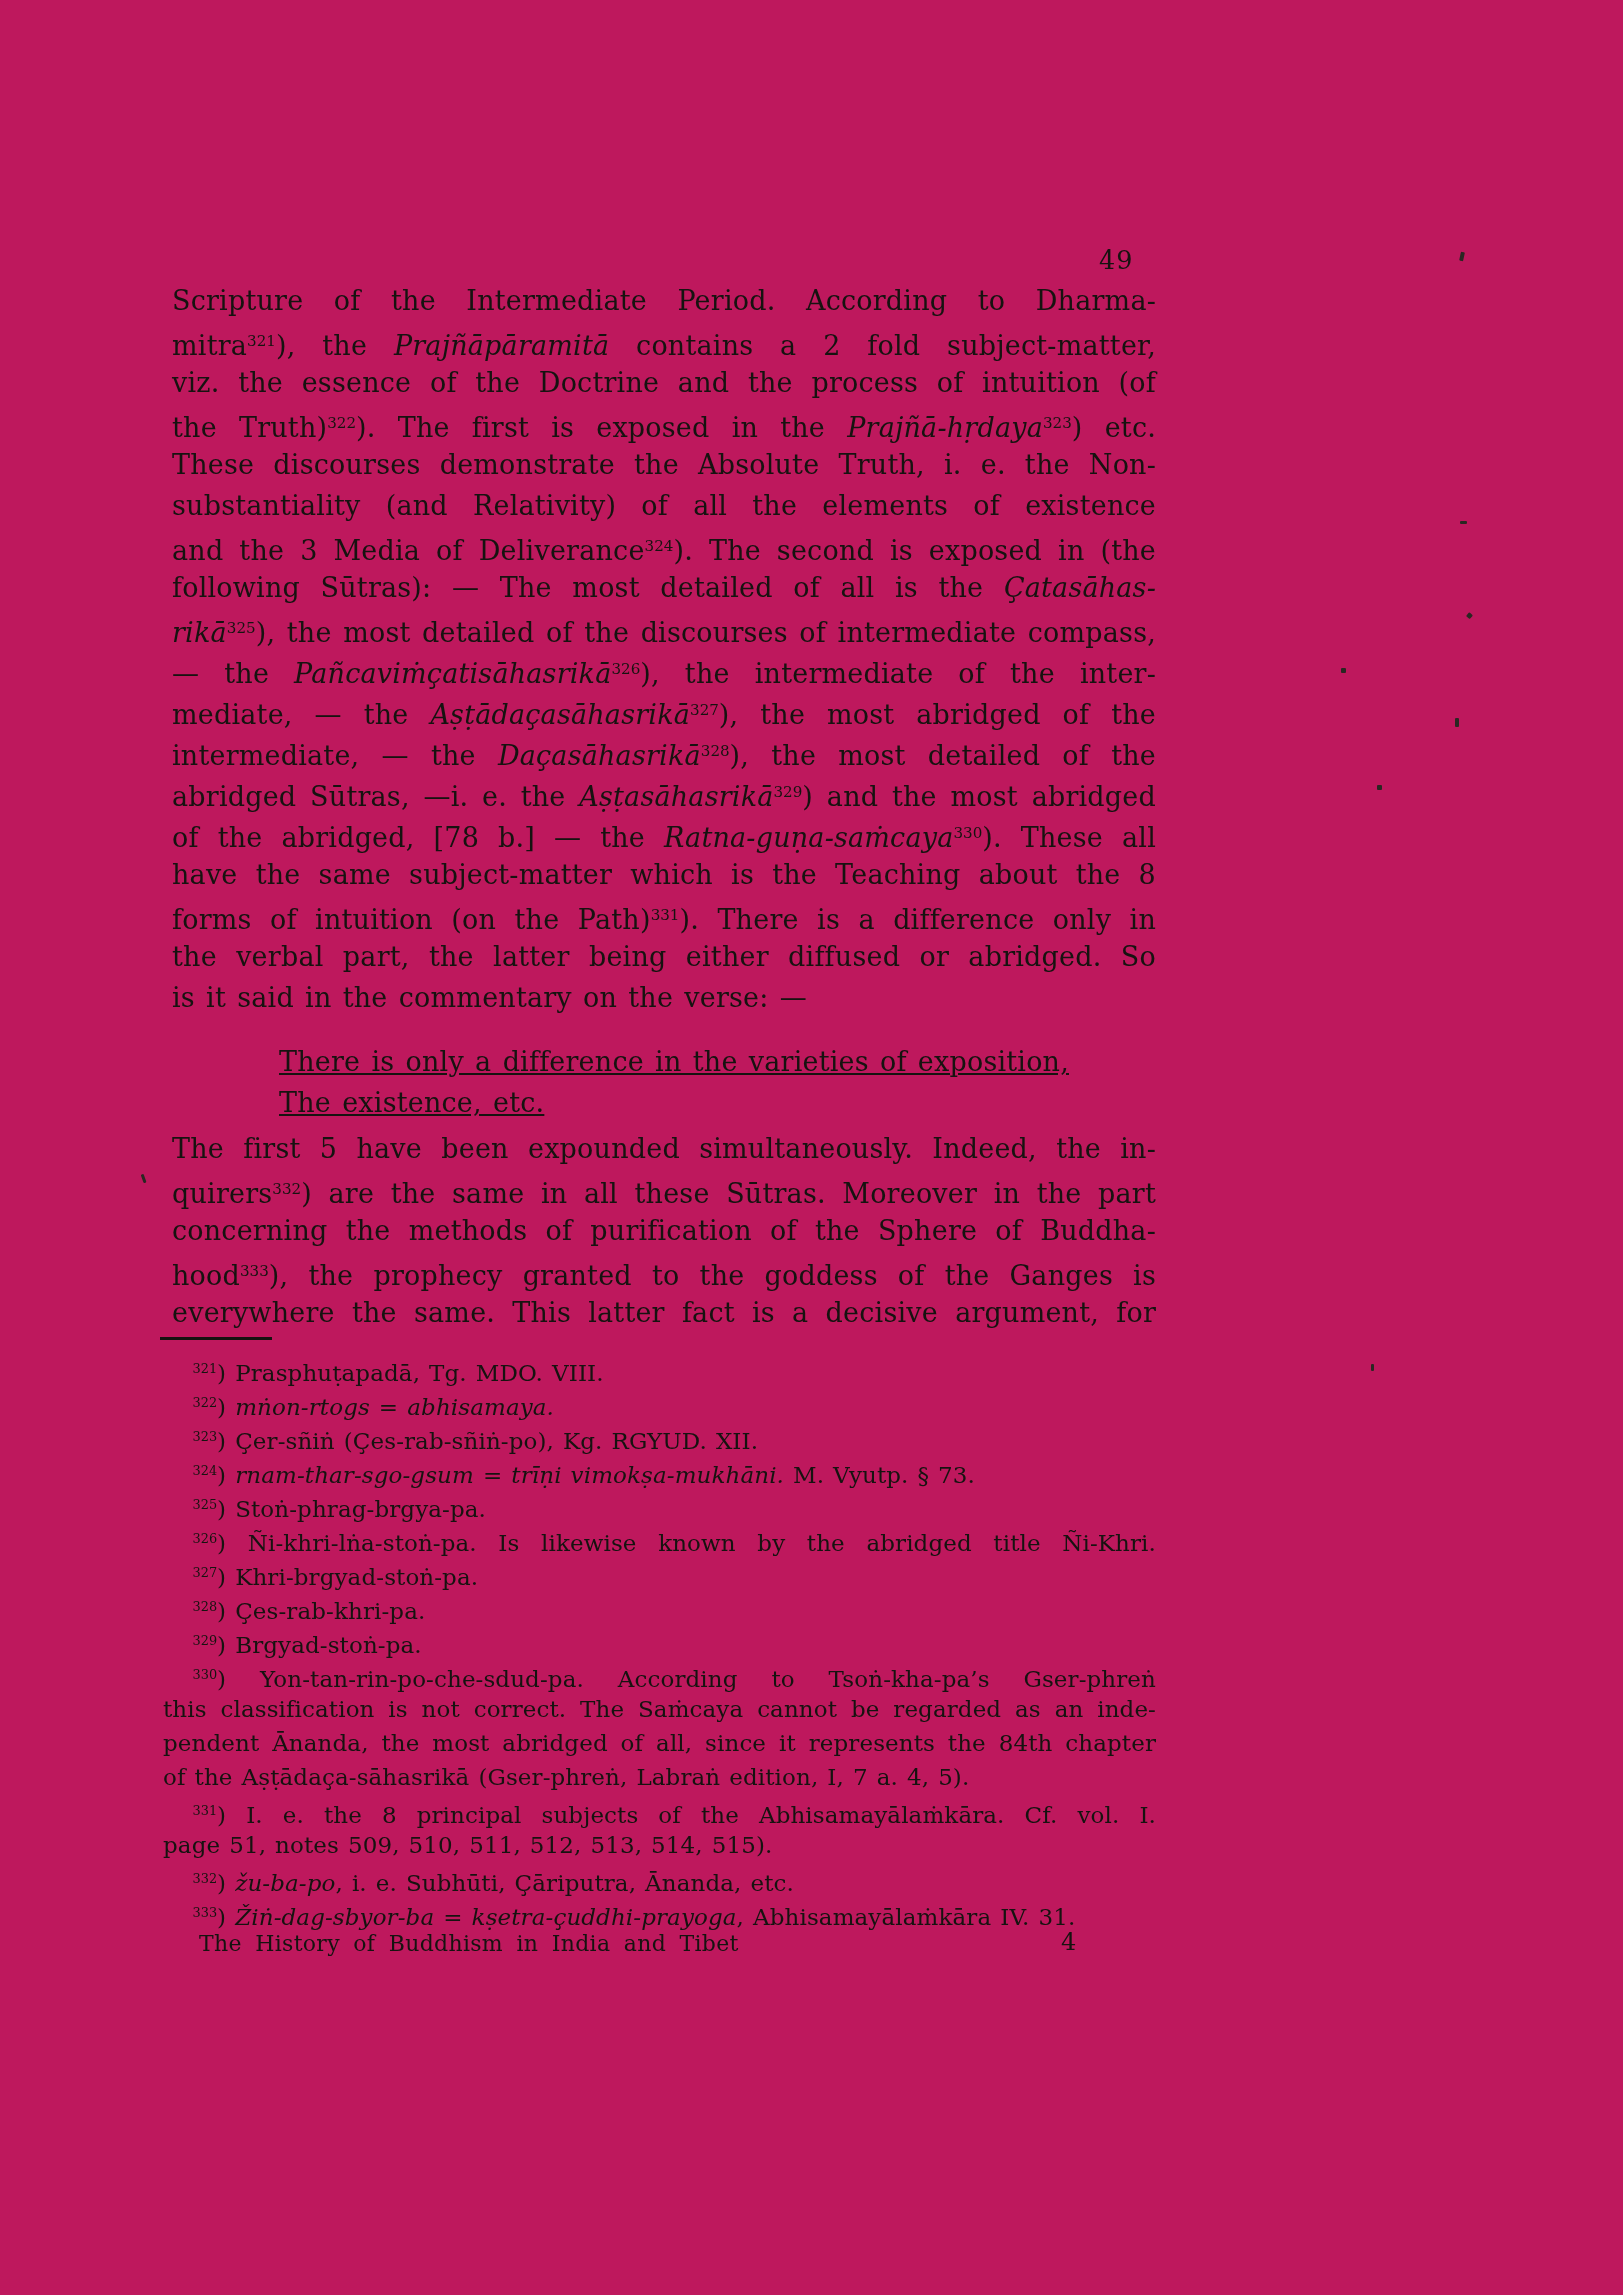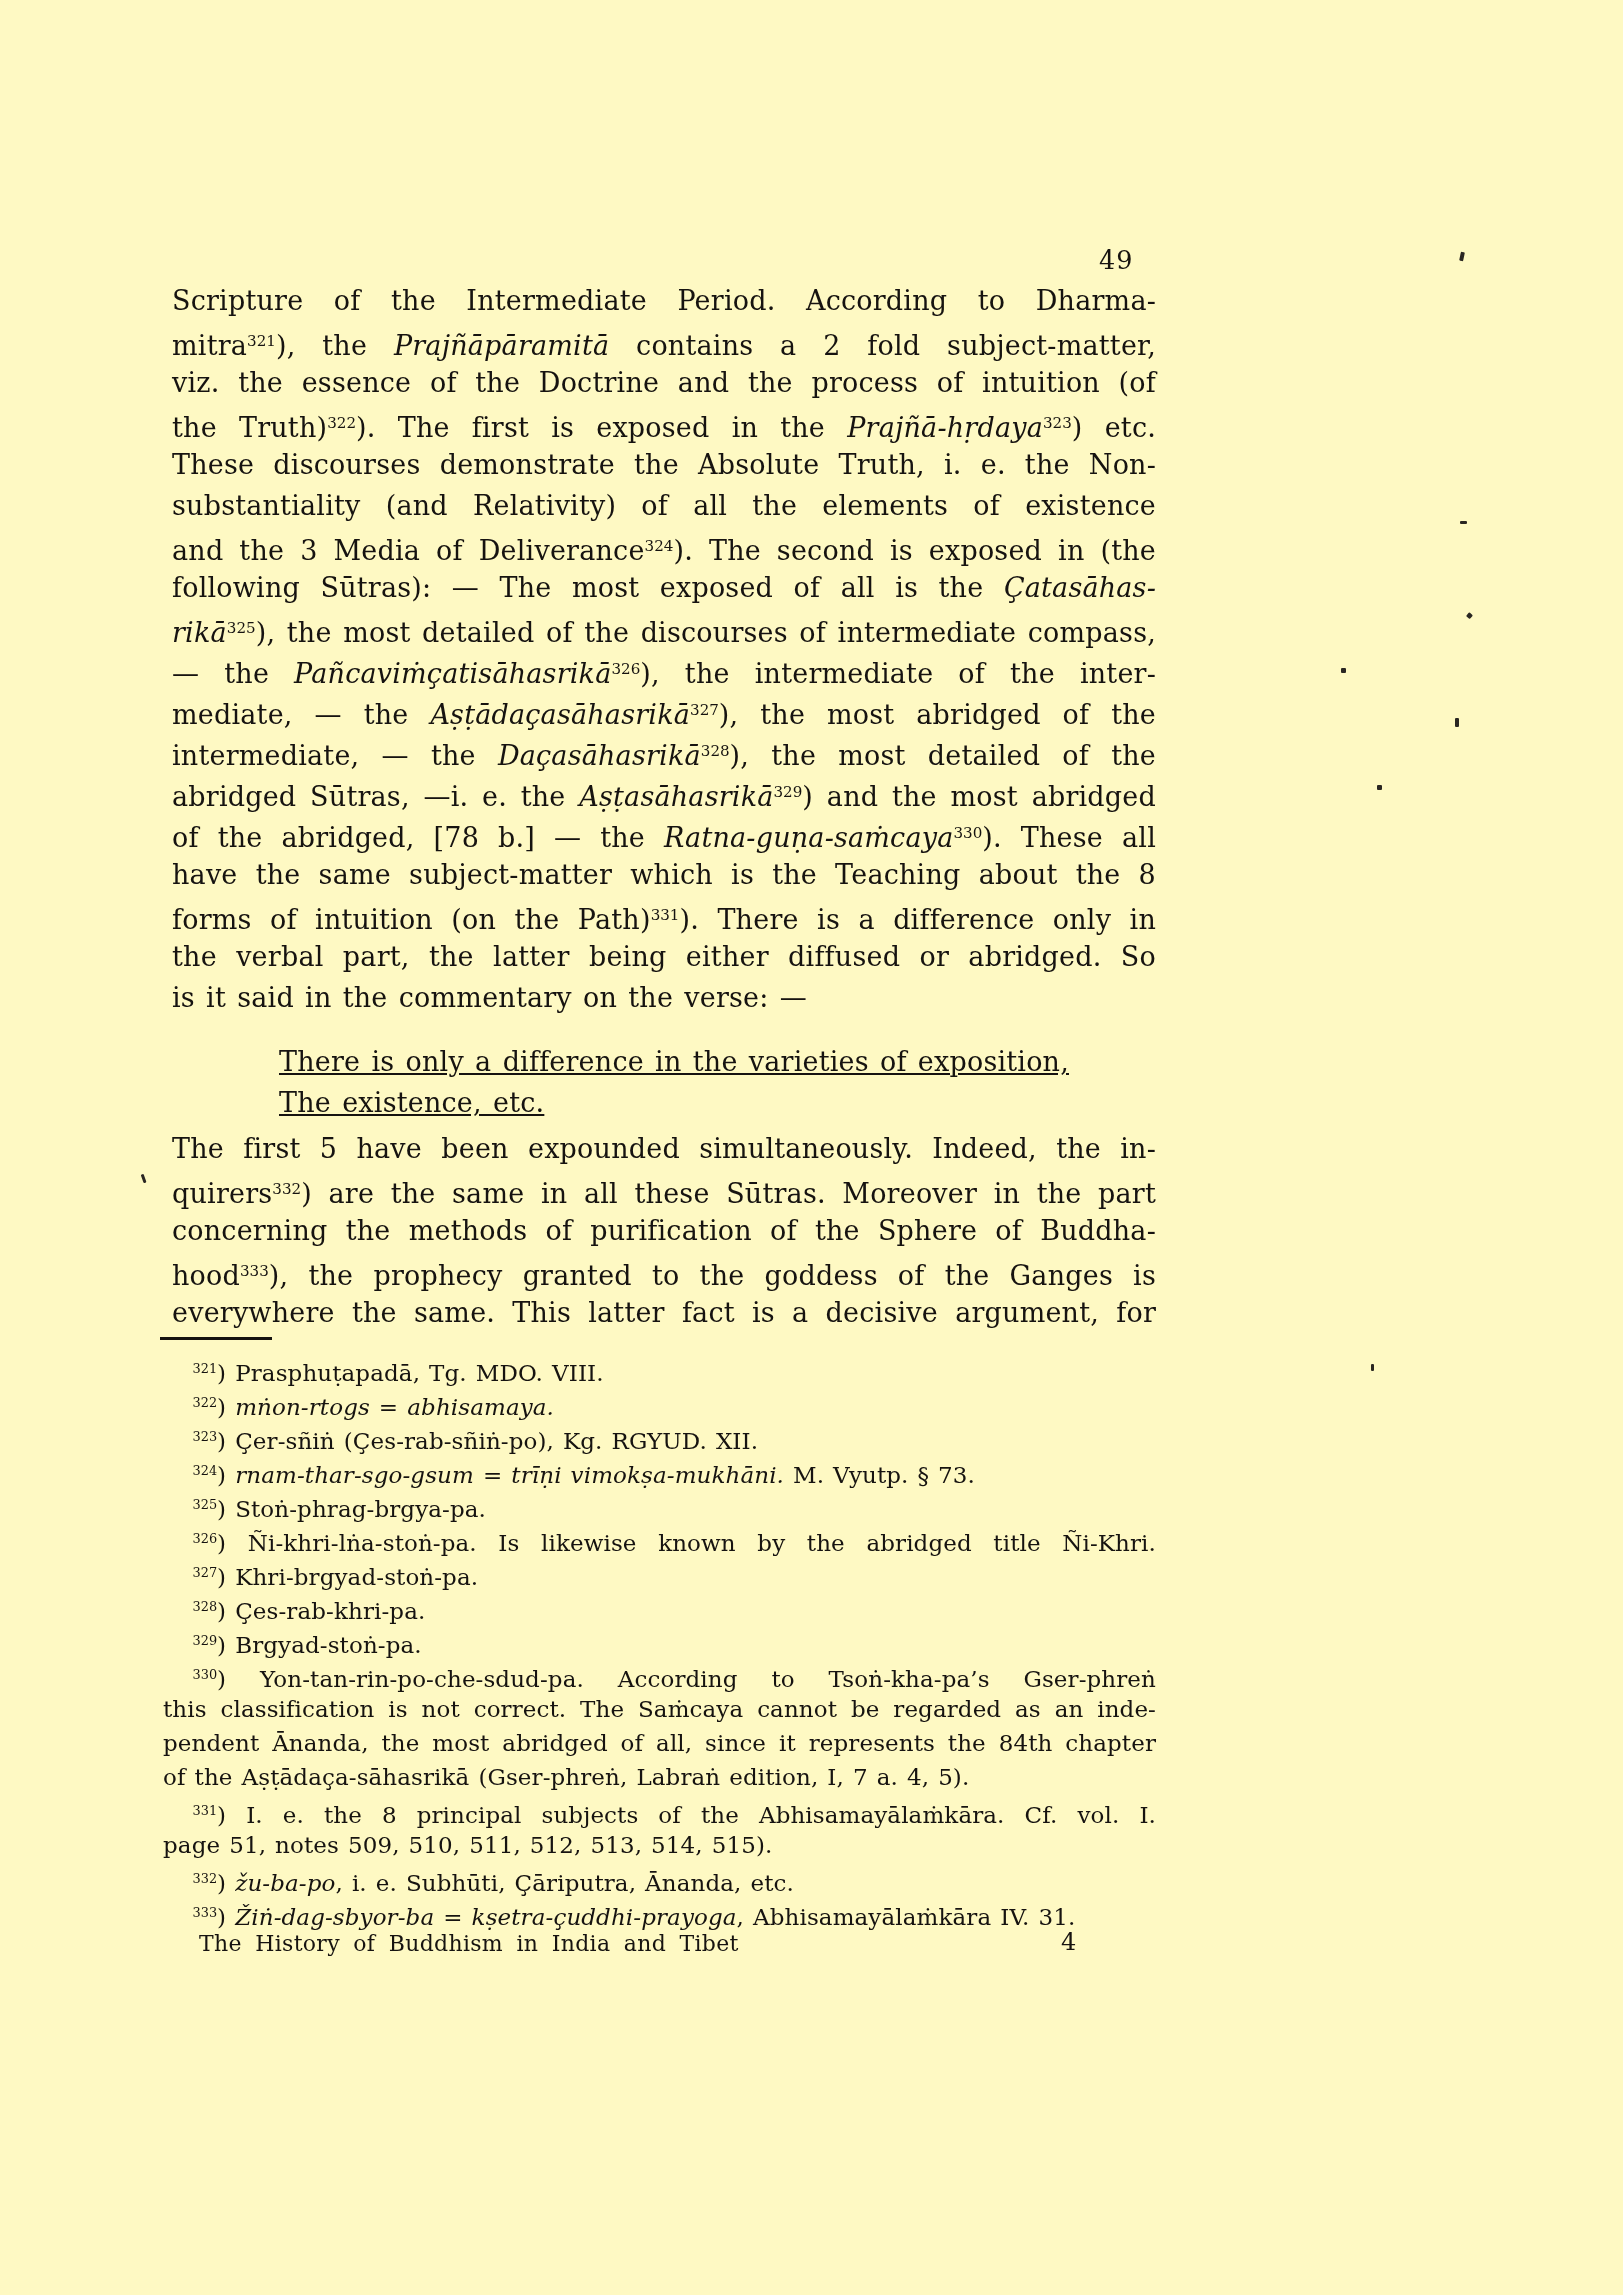--- a/index.html
+++ b/index.html
@@ -1,21 +1,21 @@
 <!DOCTYPE html>
 <html style="font-size:9px"><head>
 <meta charset="utf-8">
 <style>
   html, body { margin: 0; padding: 0; background: #e8e8e6; }
   .page {
     position: relative;
     width: 1624px;
     height: 2295px;
     margin: 0 auto;
-    background: #fef9c3;
+    background: #be185d;
     color: #161310;
     font-family: "DejaVu Serif", "Liberation Serif", serif;
     overflow: hidden;
   }
   .pageno {
     position: absolute;
     left: 1099px;
     top: 245px;
     font-size: 25.5px;
     letter-spacing: 1.1px;
@@ -94,21 +94,21 @@
 
   <div class="maincol">
     <div>
         <div class="tline just"><span>Scripture of the Intermediate Period.  According to Dharma-</span></div>
         <div class="tline just"><span>mitra</span><span class="sup">321</span><span>), the </span><span class="it">Prajñāpāramitā</span><span> contains a 2 fold subject-matter,</span></div>
         <div class="tline just"><span>viz. the essence of the Doctrine and the process of intuition (of</span></div>
         <div class="tline just"><span>the Truth)</span><span class="sup">322</span><span>).  The first is exposed in the </span><span class="it">Prajñā-hṛdaya</span><span class="sup">323</span><span>) etc.</span></div>
         <div class="tline just"><span>These discourses demonstrate the Absolute Truth, i. e. the Non-</span></div>
         <div class="tline just"><span>substantiality (and Relativity) of all the elements of existence</span></div>
         <div class="tline just"><span>and the 3 Media of Deliverance</span><span class="sup">324</span><span>).  The second is exposed in (the</span></div>
-        <div class="tline just"><span>following Sūtras): — The most exposed of all is the </span><span class="it">Çatasāhas-</span></div>
+        <div class="tline just"><span>following Sūtras): — The most detailed of all is the </span><span class="it">Çatasāhas-</span></div>
         <div class="tline just"><span class="it">rikā</span><span class="sup">325</span><span>), the most detailed of the discourses of intermediate compass,</span></div>
         <div class="tline just"><span>— the </span><span class="it">Pañcaviṁçatisāhasrikā</span><span class="sup">326</span><span>), the intermediate of the inter-</span></div>
         <div class="tline just"><span>mediate, — the </span><span class="it">Aṣṭādaçasāhasrikā</span><span class="sup">327</span><span>), the most abridged of the</span></div>
         <div class="tline just"><span>intermediate, — the </span><span class="it">Daçasāhasrikā</span><span class="sup">328</span><span>), the most detailed of the</span></div>
         <div class="tline just"><span>abridged Sūtras, —i. e. the </span><span class="it">Aṣṭasāhasrikā</span><span class="sup">329</span><span>) and the most abridged</span></div>
         <div class="tline just"><span>of the abridged, [78 b.] — the </span><span class="it">Ratna-guṇa-saṁcaya</span><span class="sup">330</span><span>).  These all</span></div>
         <div class="tline just"><span>have the same subject-matter which is the Teaching about the 8</span></div>
         <div class="tline just"><span>forms of intuition (on the Path)</span><span class="sup">331</span><span>).  There is a difference only in</span></div>
         <div class="tline just"><span>the verbal part, the latter being either diffused or abridged.  So</span></div>
         <div class="tline"><span>is it said in the commentary on the verse: —</span></div>

